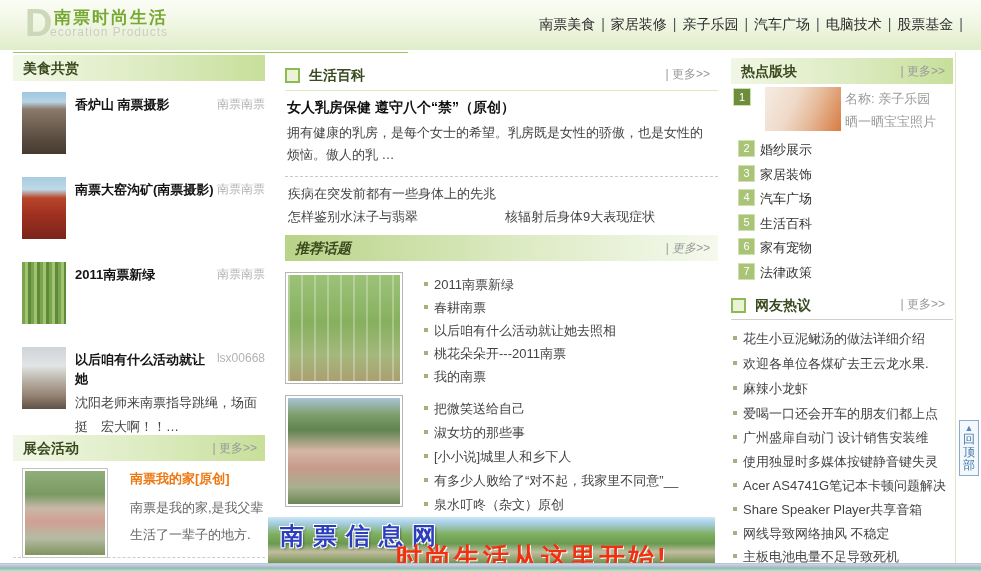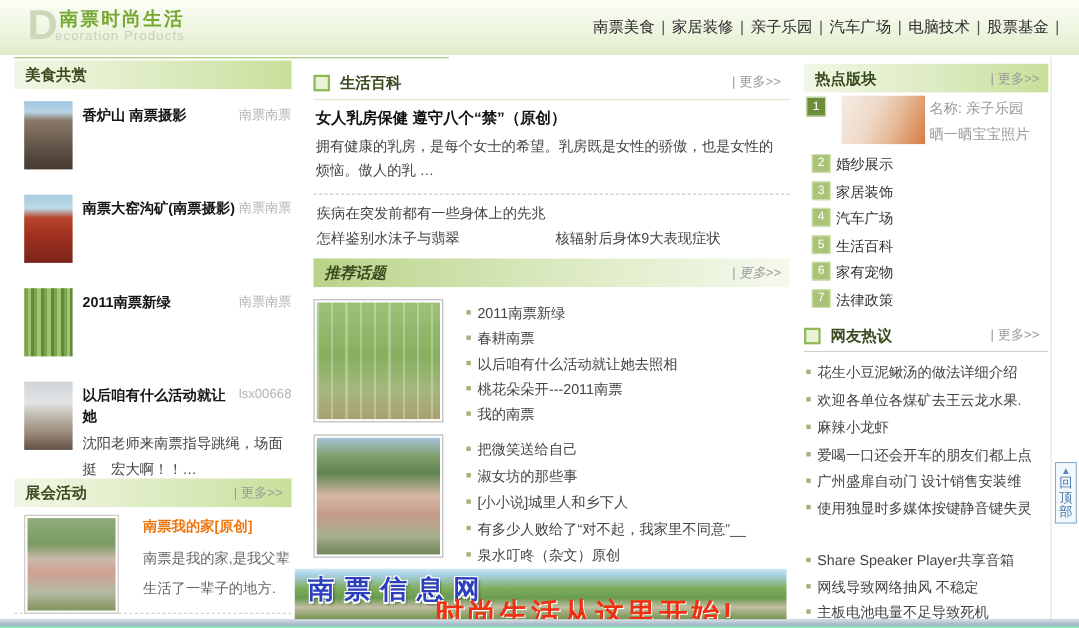--- a/index.html
+++ b/index.html
@@ -209,20 +209,21 @@
     <span class="sec-title">网友热议</span>
     <span class="more">| 更多&gt;&gt;</span>
   </div>
 
   <div class="link buzz-link" style="top:355px;"><span class="bullet"></span><span>欢迎各单位各煤矿去王云龙水果.</span></div>
   <div class="link buzz-link" style="top:330px;"><span class="bullet"></span><span>花生小豆泥鳅汤的做法详细介绍</span></div>
   <div class="link buzz-link" style="top:380px;"><span class="bullet"></span><span>麻辣小龙虾</span></div>
   <div class="link buzz-link" style="top:405px;"><span class="bullet"></span><span>爱喝一口还会开车的朋友们都上点</span></div>
   <div class="link buzz-link" style="top:429px;"><span class="bullet"></span><span>广州盛扉自动门 设计销售安装维</span></div>
   <div class="link buzz-link" style="top:453px;"><span class="bullet"></span><span>使用独显时多媒体按键静音键失灵</span></div>
+  <div class="link buzz-link" style="top:477px;"><span class="bullet"></span><span>Acer AS4741G笔记本卡顿问题解决</span></div>
   <div class="link buzz-link" style="top:501px;"><span class="bullet"></span><span>Share Speaker Player共享音箱</span></div>
   <div class="link buzz-link" style="top:525px;"><span class="bullet"></span><span>网线导致网络抽风 不稳定</span></div>
   <div class="link buzz-link" style="top:548px;"><span class="bullet"></span><span>主板电池电量不足导致死机</span></div>
 
   <div class="vline" style="left:955px;"></div>
 
   <div class="back-top">
     <span class="arr">▲</span>
     <span>回</span>
     <span>顶</span>

